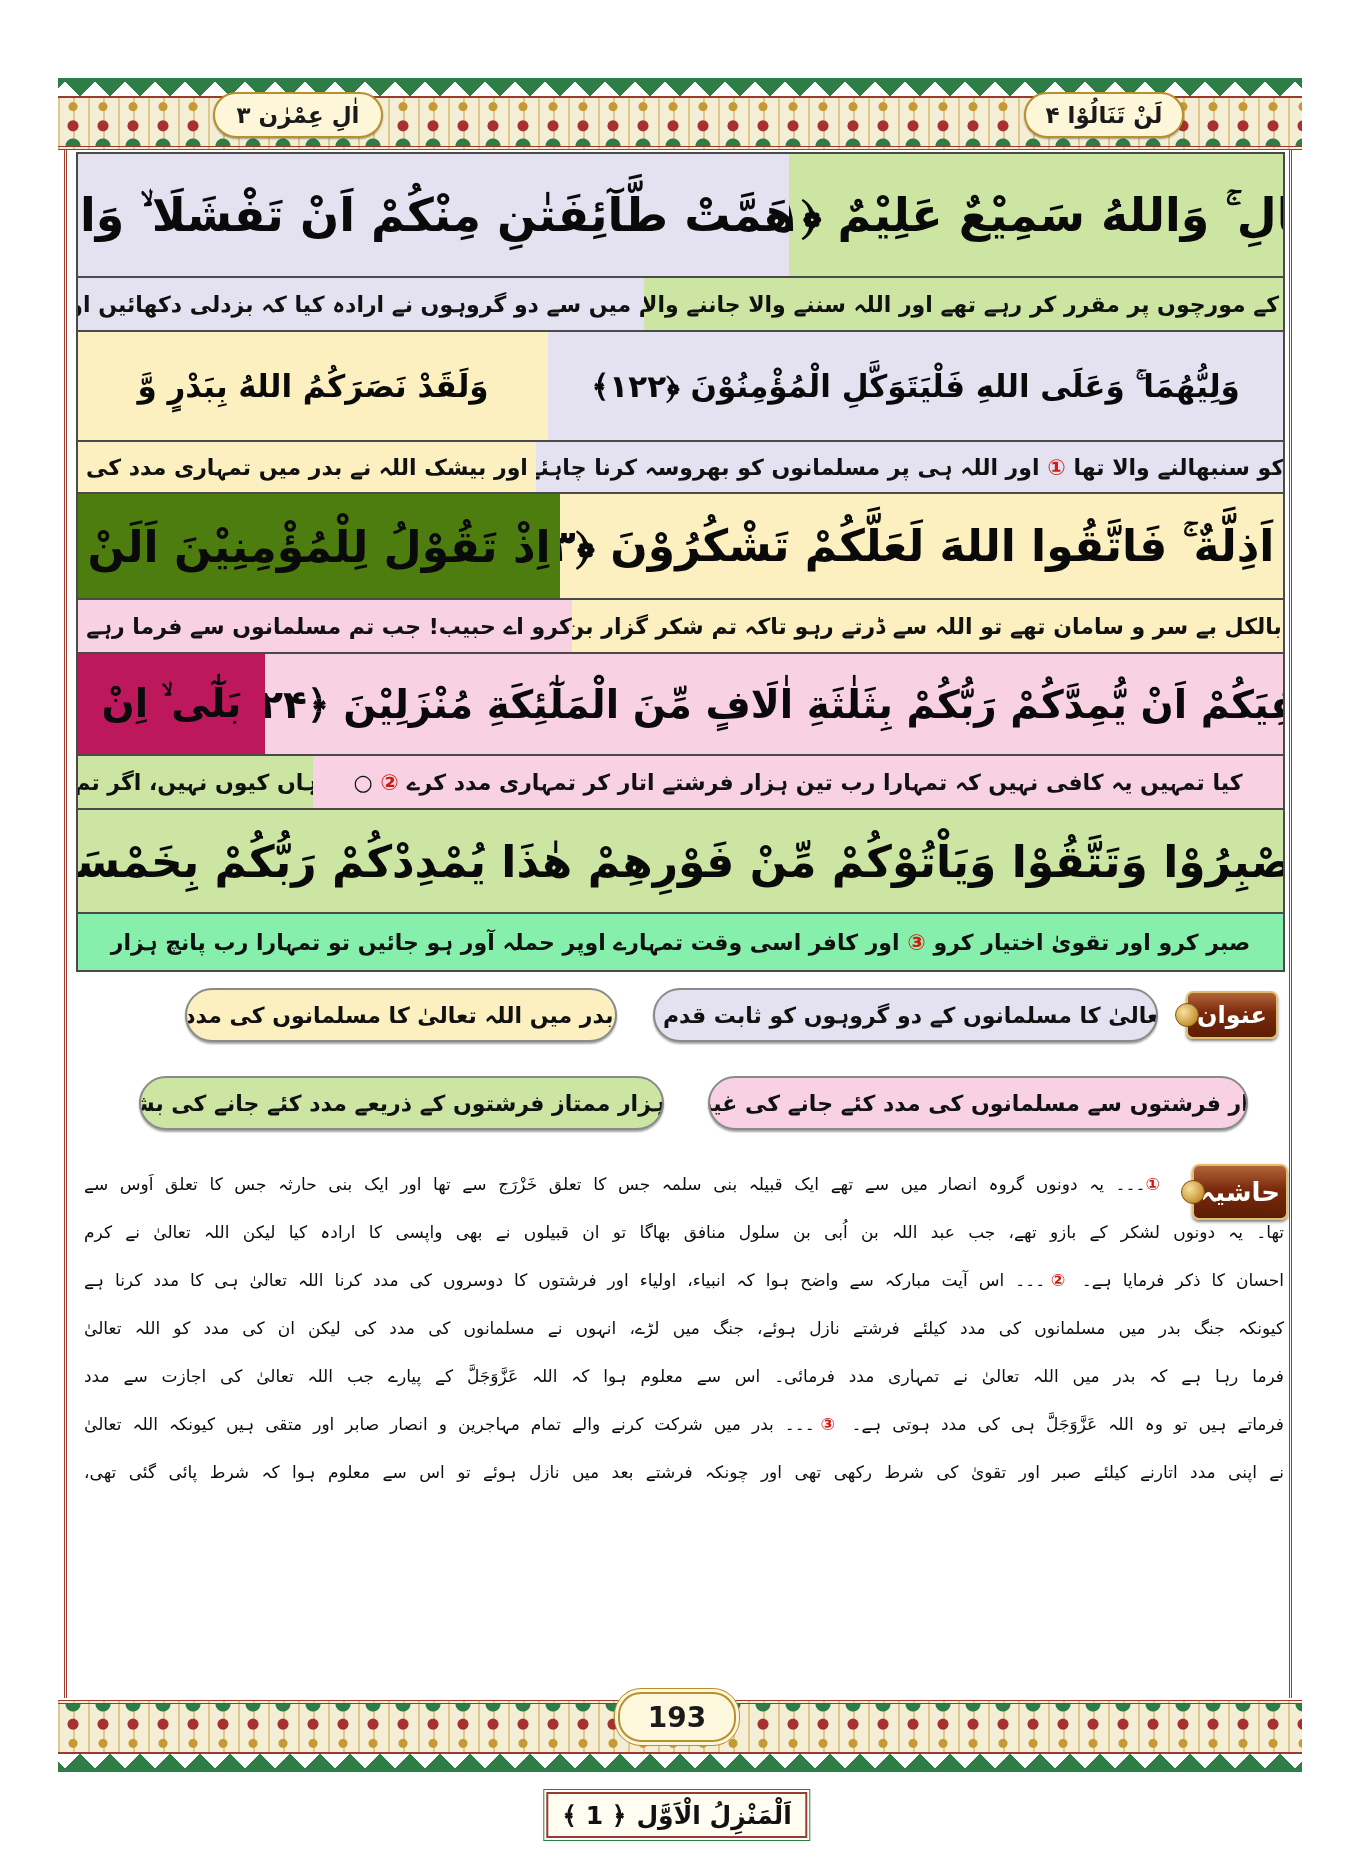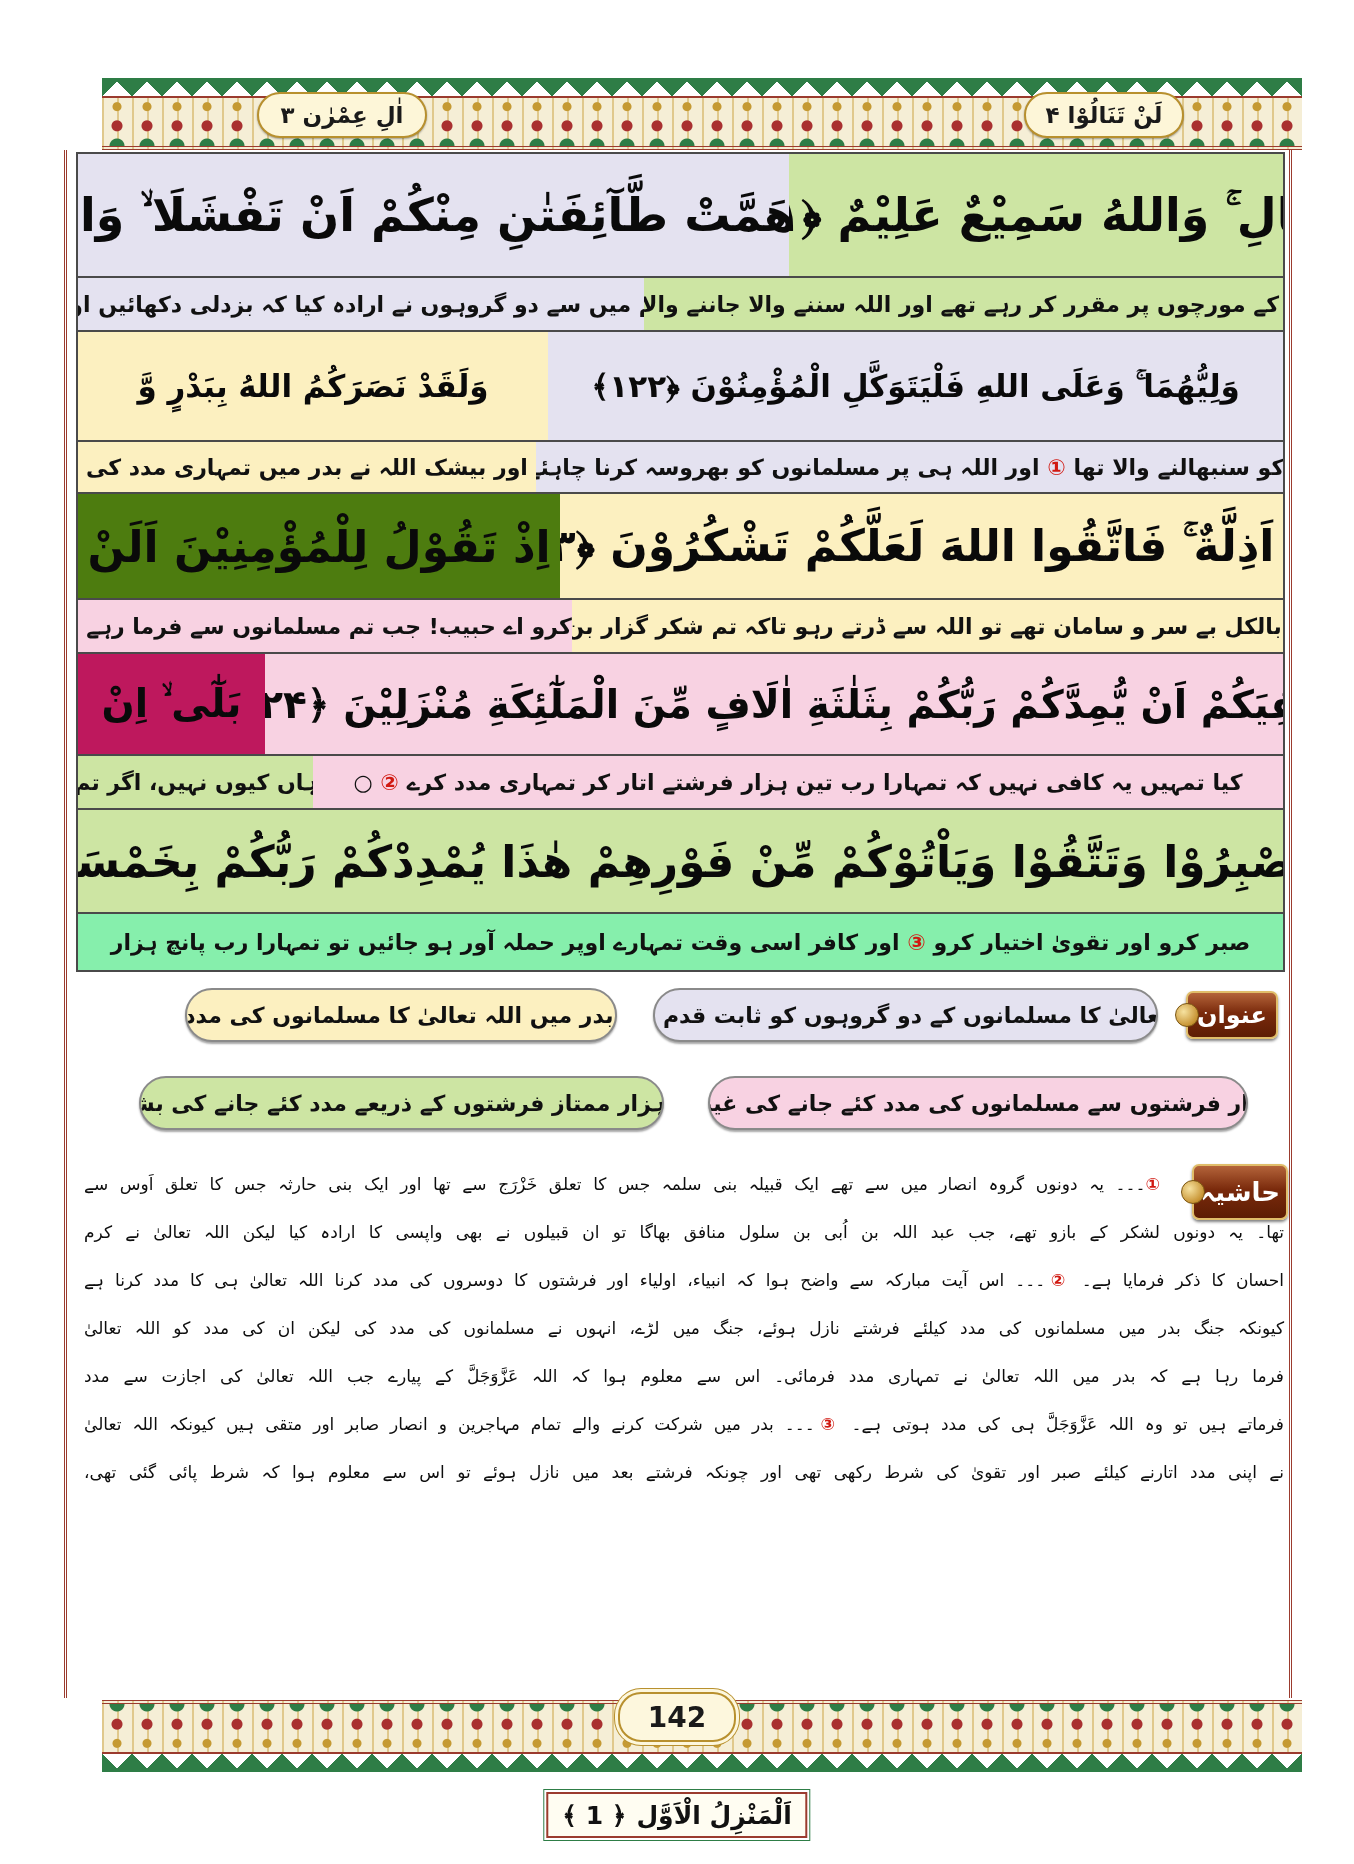--- a/index.html
+++ b/index.html
@@ -1,21 +1,21 @@
 <!DOCTYPE html>
 <html><head>
 <meta charset="utf-8">
 <style>
   html,body{margin:0;padding:0;}
   body{
     width:1354px;height:1864px;position:relative;background:#ffffff;
     font-family:"DejaVu Sans",sans-serif;direction:rtl;overflow:hidden;color:#111;
   }
   
-  .ornament{position:absolute;left:58px;right:52px;margin-left:44px;}
+  .ornament{position:absolute;left:58px;right:52px;}
   .ornament.top{top:78px;}
   .ornament.bottom{top:1700px;}
   .spires{
     height:18px;
     background-image:conic-gradient(from -45deg at 50% 100%, #2e7d46 0 90deg, transparent 90deg);
     background-size:30px 18px;background-repeat:repeat-x;background-position:bottom center;
   }
   .band{
     height:48px;background-color:#f5eed6;
     border-top:2px solid #9b3b2e;border-bottom:4px double #9b3b2e;
@@ -255,19 +255,19 @@
 </div>
 
 <div class="ornament bottom">
   <div class="flip">
     <div class="spires"></div>
     <div class="band"></div>
   </div>
 </div>
 
 <div class="page-pill">
-  <span>142</span>
+  <span>193</span>
 </div>
 
 <div class="manzil">
   <span>اَلْمَنْزِلُ الْاَوَّل</span>
   <span>﴿ 1 ﴾</span>
 </div>
 
 </body></html>

